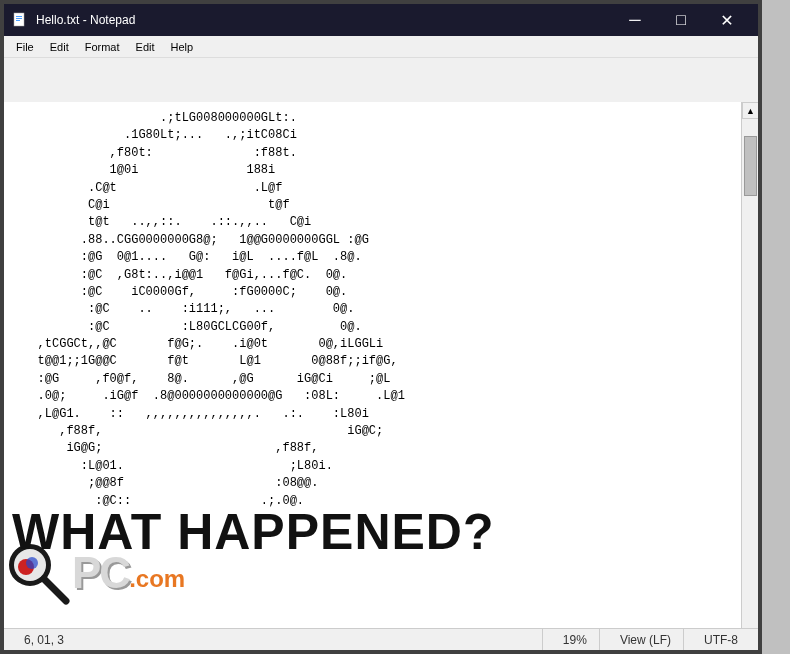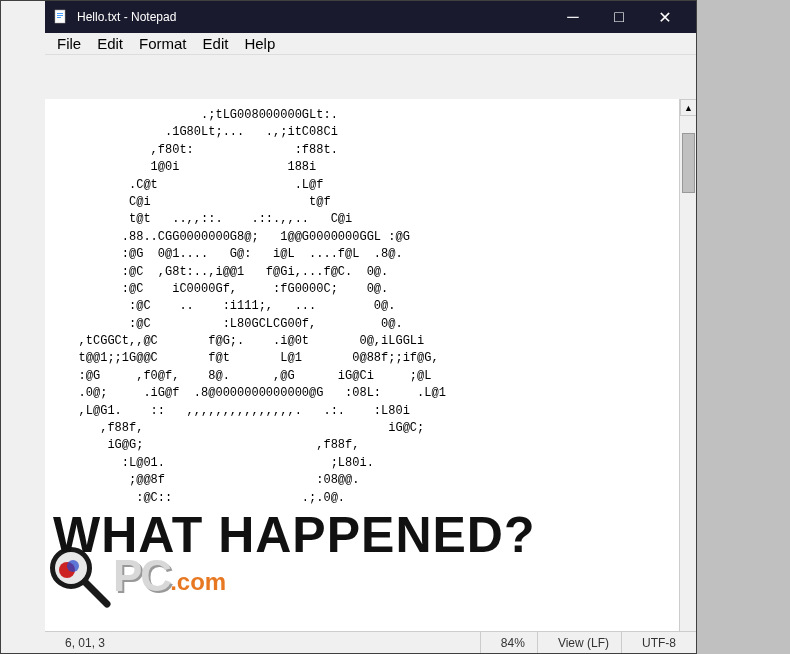--- a/index.html
+++ b/index.html
@@ -6,27 +6,26 @@
     body {
       font-family: 'Segoe UI', Arial, sans-serif;
       background: #c0c0c0;
       width: 790px;
       height: 654px;
       overflow: hidden;
     }
 
     
     .window {
-      width: 697px;
+      width: 762px;
       height: 654px;
       background: #f0f0f0;
-      border: 1px solid #404040;
+      border: 4px solid #404040;
       display: flex;
       flex-direction: column;
-      padding-left: 44px;
     }
 
     .title-bar {
       background: #1a1a2e;
       height: 32px;
       display: flex;
       align-items: center;
       justify-content: space-between;
       padding: 0 8px;
       flex-shrink: 0;
@@ -75,21 +74,21 @@
       height: 22px;
       display: flex;
       align-items: center;
       padding: 0 4px;
       border-bottom: 1px solid #ddd;
       flex-shrink: 0;
     }
 
     .menu-item {
       padding: 2px 8px;
-      font-size: 15px;
+      font-size: 11px;
       cursor: pointer;
       color: #000;
     }
 
     
     .editor-container {
       flex: 1;
       background: white;
       overflow: hidden;
       position: relative;
@@ -288,21 +287,21 @@
       <div class="scrollbar-arrow">▲</div>
       <div class="scrollbar-thumb"></div>
     </div>
   </div>
 
   <div class="status-bar">
     <div class="status-section">
       <span>6, 01, 3</span>
     </div>
     <div class="status-section">
-      <span>84%</span>
+      <span>19%</span>
     </div>
     <div class="status-section">
       <span>View (LF)</span>
     </div>
     <div class="status-section">
       <span>UTF-8</span>
     </div>
   </div>
 </div>
 

